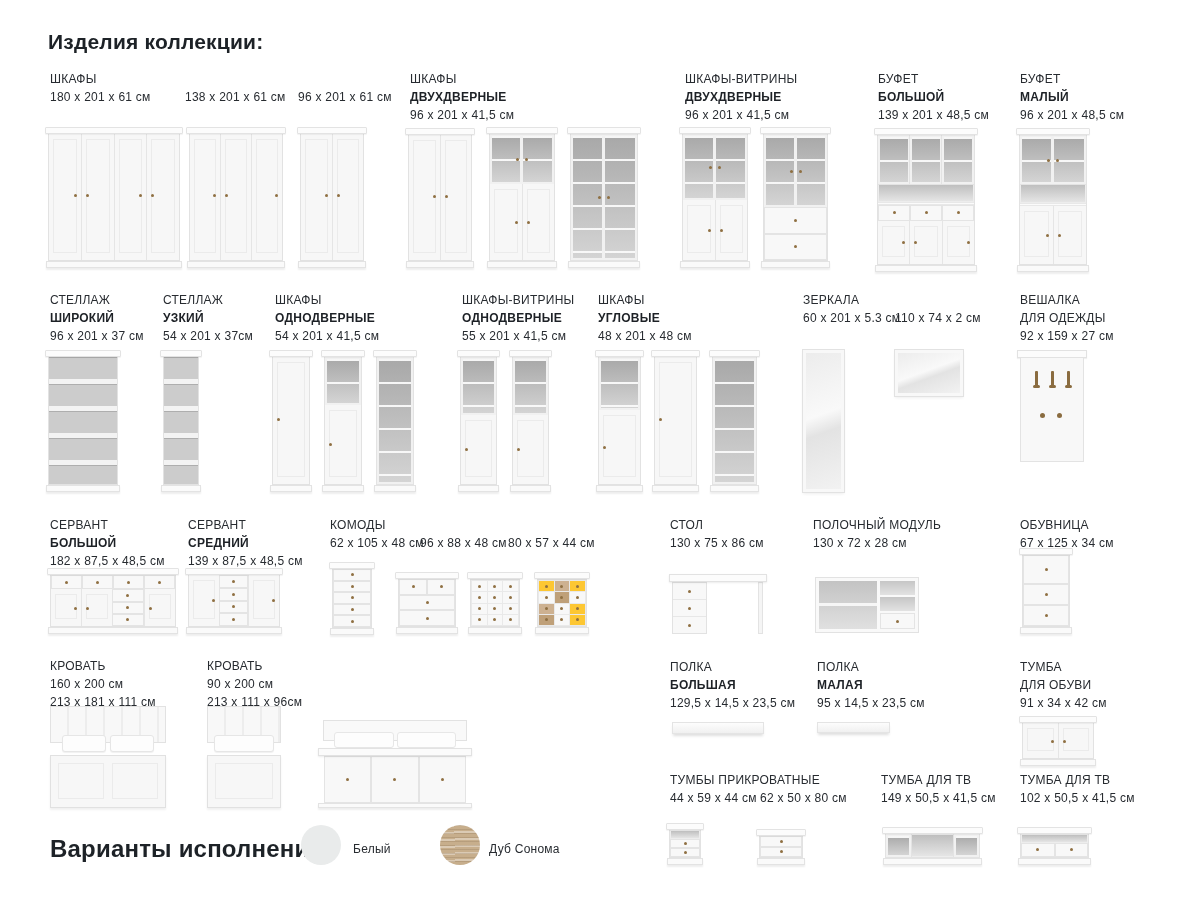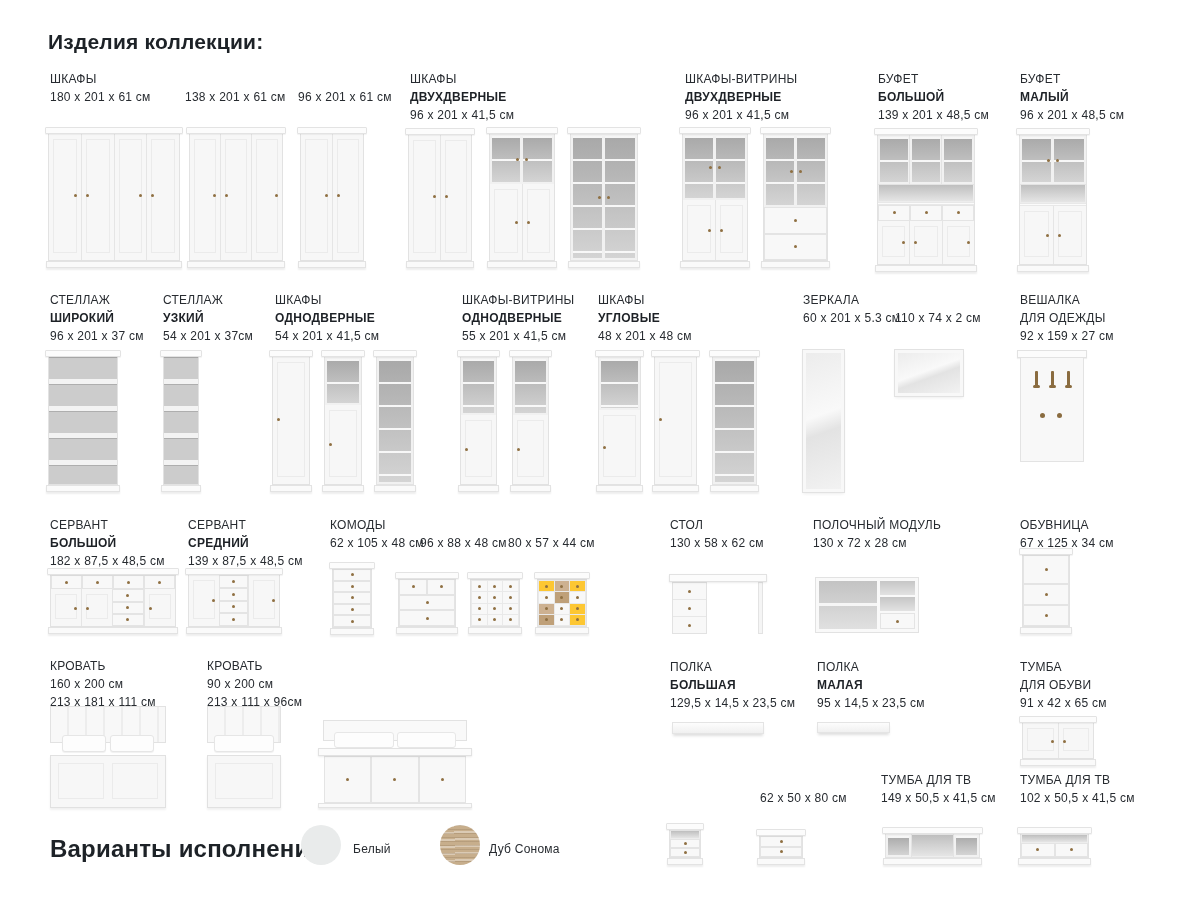--- a/index.html
+++ b/index.html
@@ -373,21 +373,21 @@
     <span>139 x 87,5 x 48,5 см</span>
   </div>
   <div class="lbl" style="left:330px;top:516px">
     <span>КОМОДЫ</span>
     <span>62 x 105 x 48 см</span>
   </div>
   <div class="lbl" style="left:420px;top:534px">96 x 88 x 48 см</div>
   <div class="lbl" style="left:508px;top:534px">80 x 57 x 44 см</div>
   <div class="lbl" style="left:670px;top:516px">
     <span>СТОЛ</span>
-    <span>130 x 58 x 62 см</span>
+    <span>130 x 75 x 86 см</span>
   </div>
   <div class="lbl" style="left:813px;top:516px">
     <span>ПОЛОЧНЫЙ МОДУЛЬ</span>
     <span>130 x 72 x 28 см</span>
   </div>
   <div class="lbl" style="left:1020px;top:516px">
     <span>ОБУВНИЦА</span>
     <span>67 x 125 x 34 см</span>
   </div>
 
@@ -537,21 +537,21 @@
     <span>129,5 x 14,5 x 23,5 см</span>
   </div>
   <div class="lbl" style="left:817px;top:658px">
     <span>ПОЛКА</span>
     <span class="b">МАЛАЯ</span>
     <span>95 x 14,5 x 23,5 см</span>
   </div>
   <div class="lbl" style="left:1020px;top:658px">
     <span>ТУМБА</span>
     <span>ДЛЯ ОБУВИ</span>
-    <span>91 x 42 x 65 см</span>
+    <span>91 x 34 x 42 см</span>
   </div>
 
   <div class="f" style="left:50px;top:706px;width:116px;height:102px">
     <s class="hb"></s>
     <s class="plw">
         <i></i>
         <i></i>
       </s>
     <s class="fb"></s>
   </div>
@@ -582,20 +582,24 @@
 
   <div class="f" style="left:1022px;top:716px;width:72px;height:50px">
     <i class="cor"></i>
     <b class="bd">
         <s class="dr"></s>
         <s class="dr"></s>
       </b>
     <i class="pl"></i>
   </div>
 
+  <div class="lbl" style="left:670px;top:771px">
+    <span>ТУМБЫ ПРИКРОВАТНЫЕ</span>
+    <span>44 x 59 x 44 см</span>
+  </div>
   <div class="lbl" style="left:760px;top:789px">62 x 50 x 80 см</div>
   <div class="lbl" style="left:881px;top:771px">
     <span>ТУМБА ДЛЯ ТВ</span>
     <span>149 x 50,5 x 41,5 см</span>
   </div>
   <div class="lbl" style="left:1020px;top:771px">
     <span>ТУМБА ДЛЯ ТВ</span>
     <span>102 x 50,5 x 41,5 см</span>
   </div>
 

